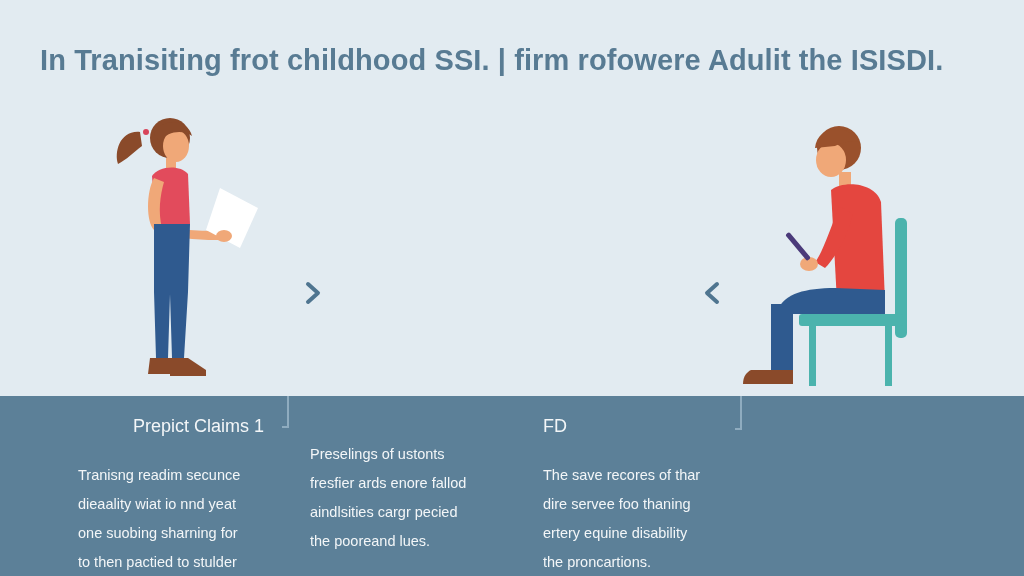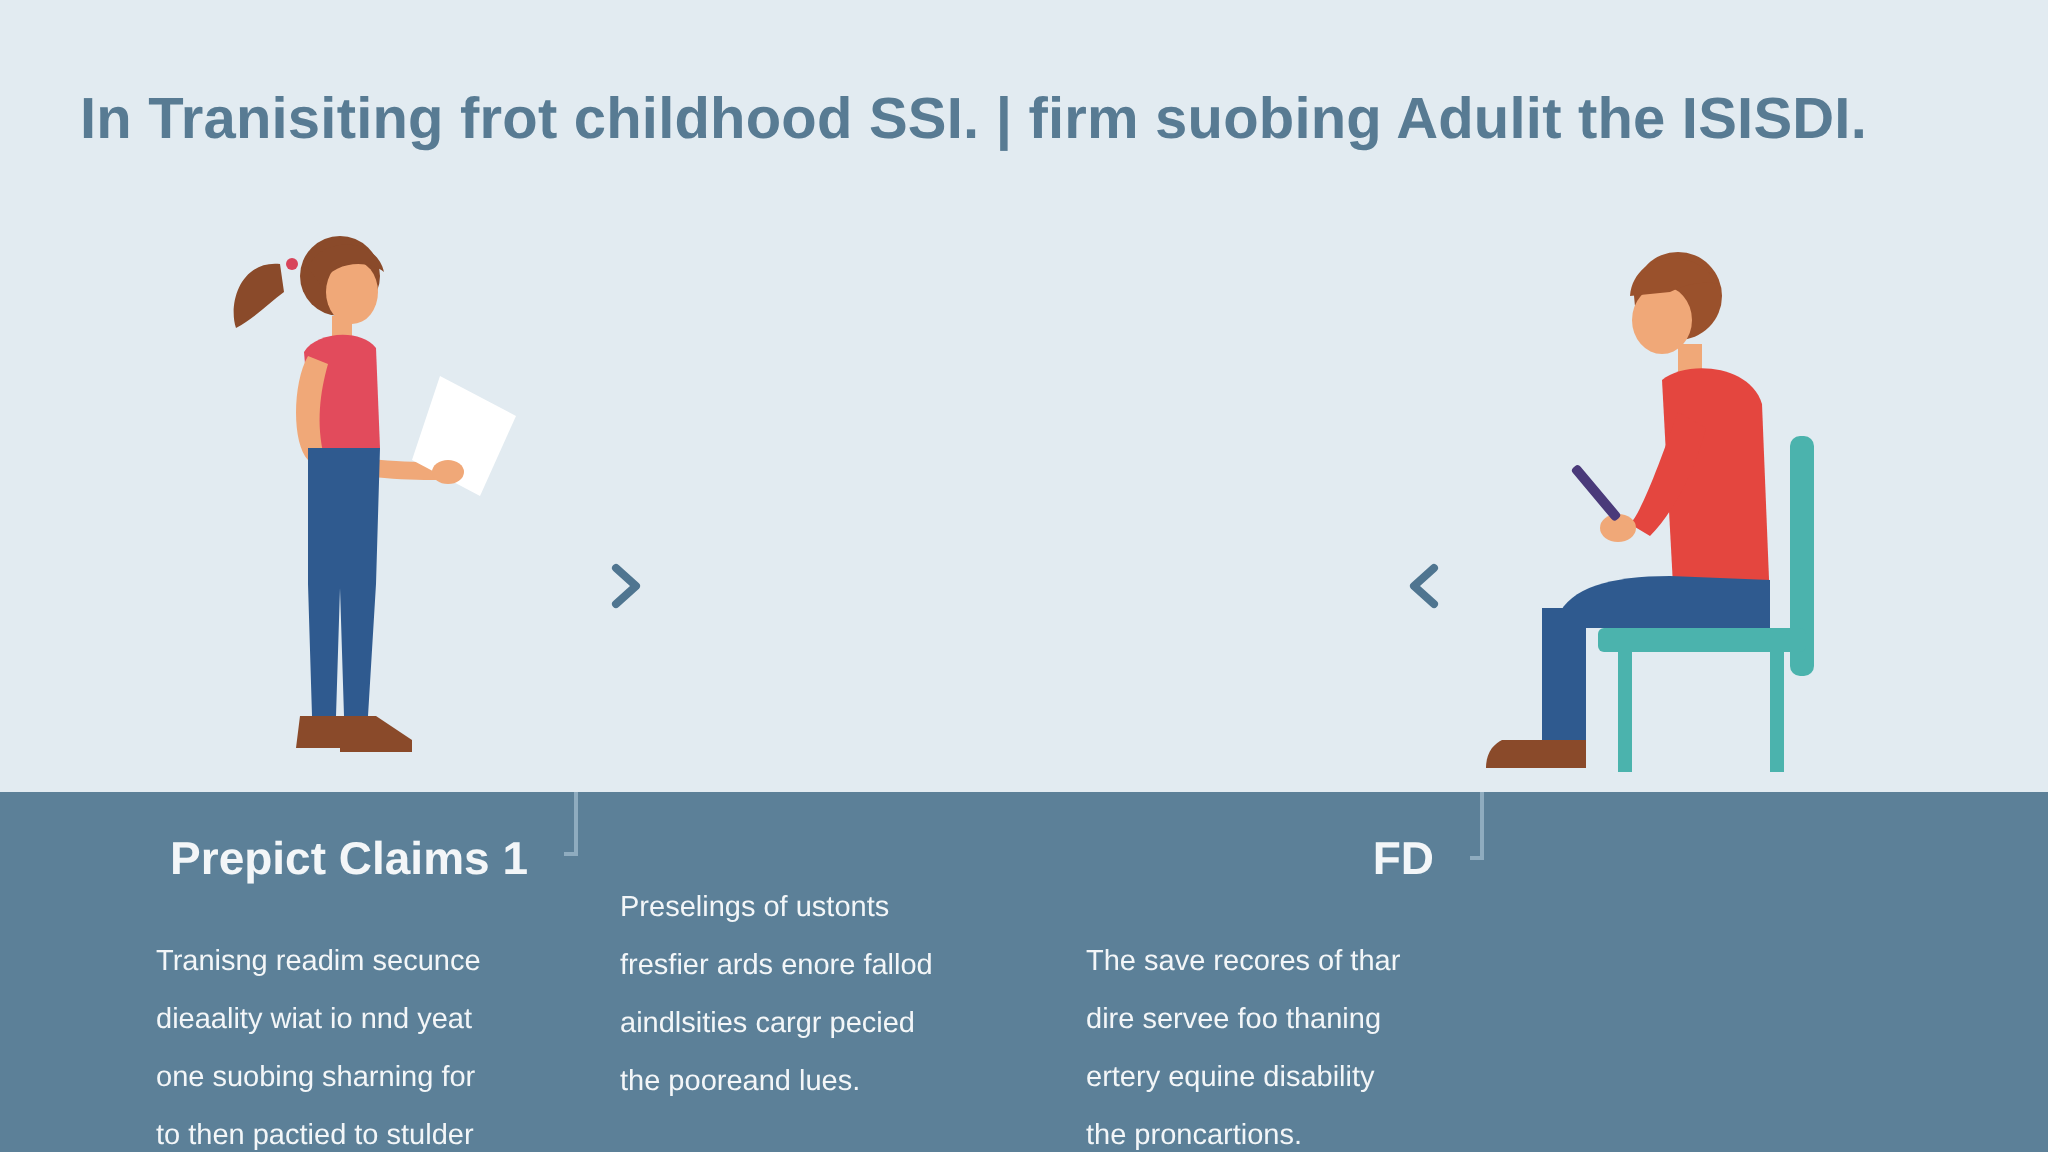--- a/index.html
+++ b/index.html
@@ -34,36 +34,36 @@
     .divider {
       position: absolute; width: 2px; background: #9cb8c9; opacity: 0.8;
     }
     .div1 { left: 287px; top: 0; height: 32px; }
     .div1:after, .div2:after {
       content: ""; position: absolute; left: -5px; bottom: 0; width: 6px; height: 2px; background: #9cb8c9;
     }
     .div2 { left: 740px; top: 0; height: 34px; }
 
     .col { position: absolute; color: #f3f6f8; }
-    .col-title { font-size: 23px; font-weight: 700; white-space: nowrap; }
+    .col-title { font-size: 18px; font-weight: 400; white-space: nowrap; }
     .col-body { font-size: 14.5px; line-height: 29px; margin-top: 24px; white-space: pre-line; }
 
     .c1 { left: 78px; top: 20px; width: 200px; }
     .c1 .col-title { text-align: right; padding-right: 14px; }
     .c2 { left: 310px; top: 20px; width: 200px; }
     .c3 { left: 543px; top: 20px; width: 180px; }
-    .c3 .col-title { text-align: right; padding-right: 6px; }
+    .c3 .col-title { padding-right: 6px; }
     .c4 { left: 763px; top: 20px; width: 220px; }
     .c4 .col-title { padding-left: 3px; }
   </style>
 </head>
 <body>
 
 <div class="top">
-  <div class="headline">In Tranisiting frot childhood SSI. | firm suobing Adulit the ISISDI.</div>
+  <div class="headline">In Tranisiting frot childhood SSI. | firm rofowere Adulit the ISISDI.</div>
 
   <svg class="figure fig-girl" viewBox="0 0 170 275">
 
     <path d="M30 20 C10 18 4 40 8 52 C16 48 24 40 32 34 Z" fill="#8a4a2a"></path>
     <circle cx="36" cy="20" r="3" fill="#d8445a"></circle>
 
     <circle cx="60" cy="26" r="20" fill="#8a4a2a"></circle>
     <ellipse cx="66" cy="34" rx="13" ry="16" fill="#f0a878"></ellipse>
     <path d="M44 22 C50 6 78 6 82 24 C74 18 58 18 50 30 Z" fill="#8a4a2a"></path>
 

